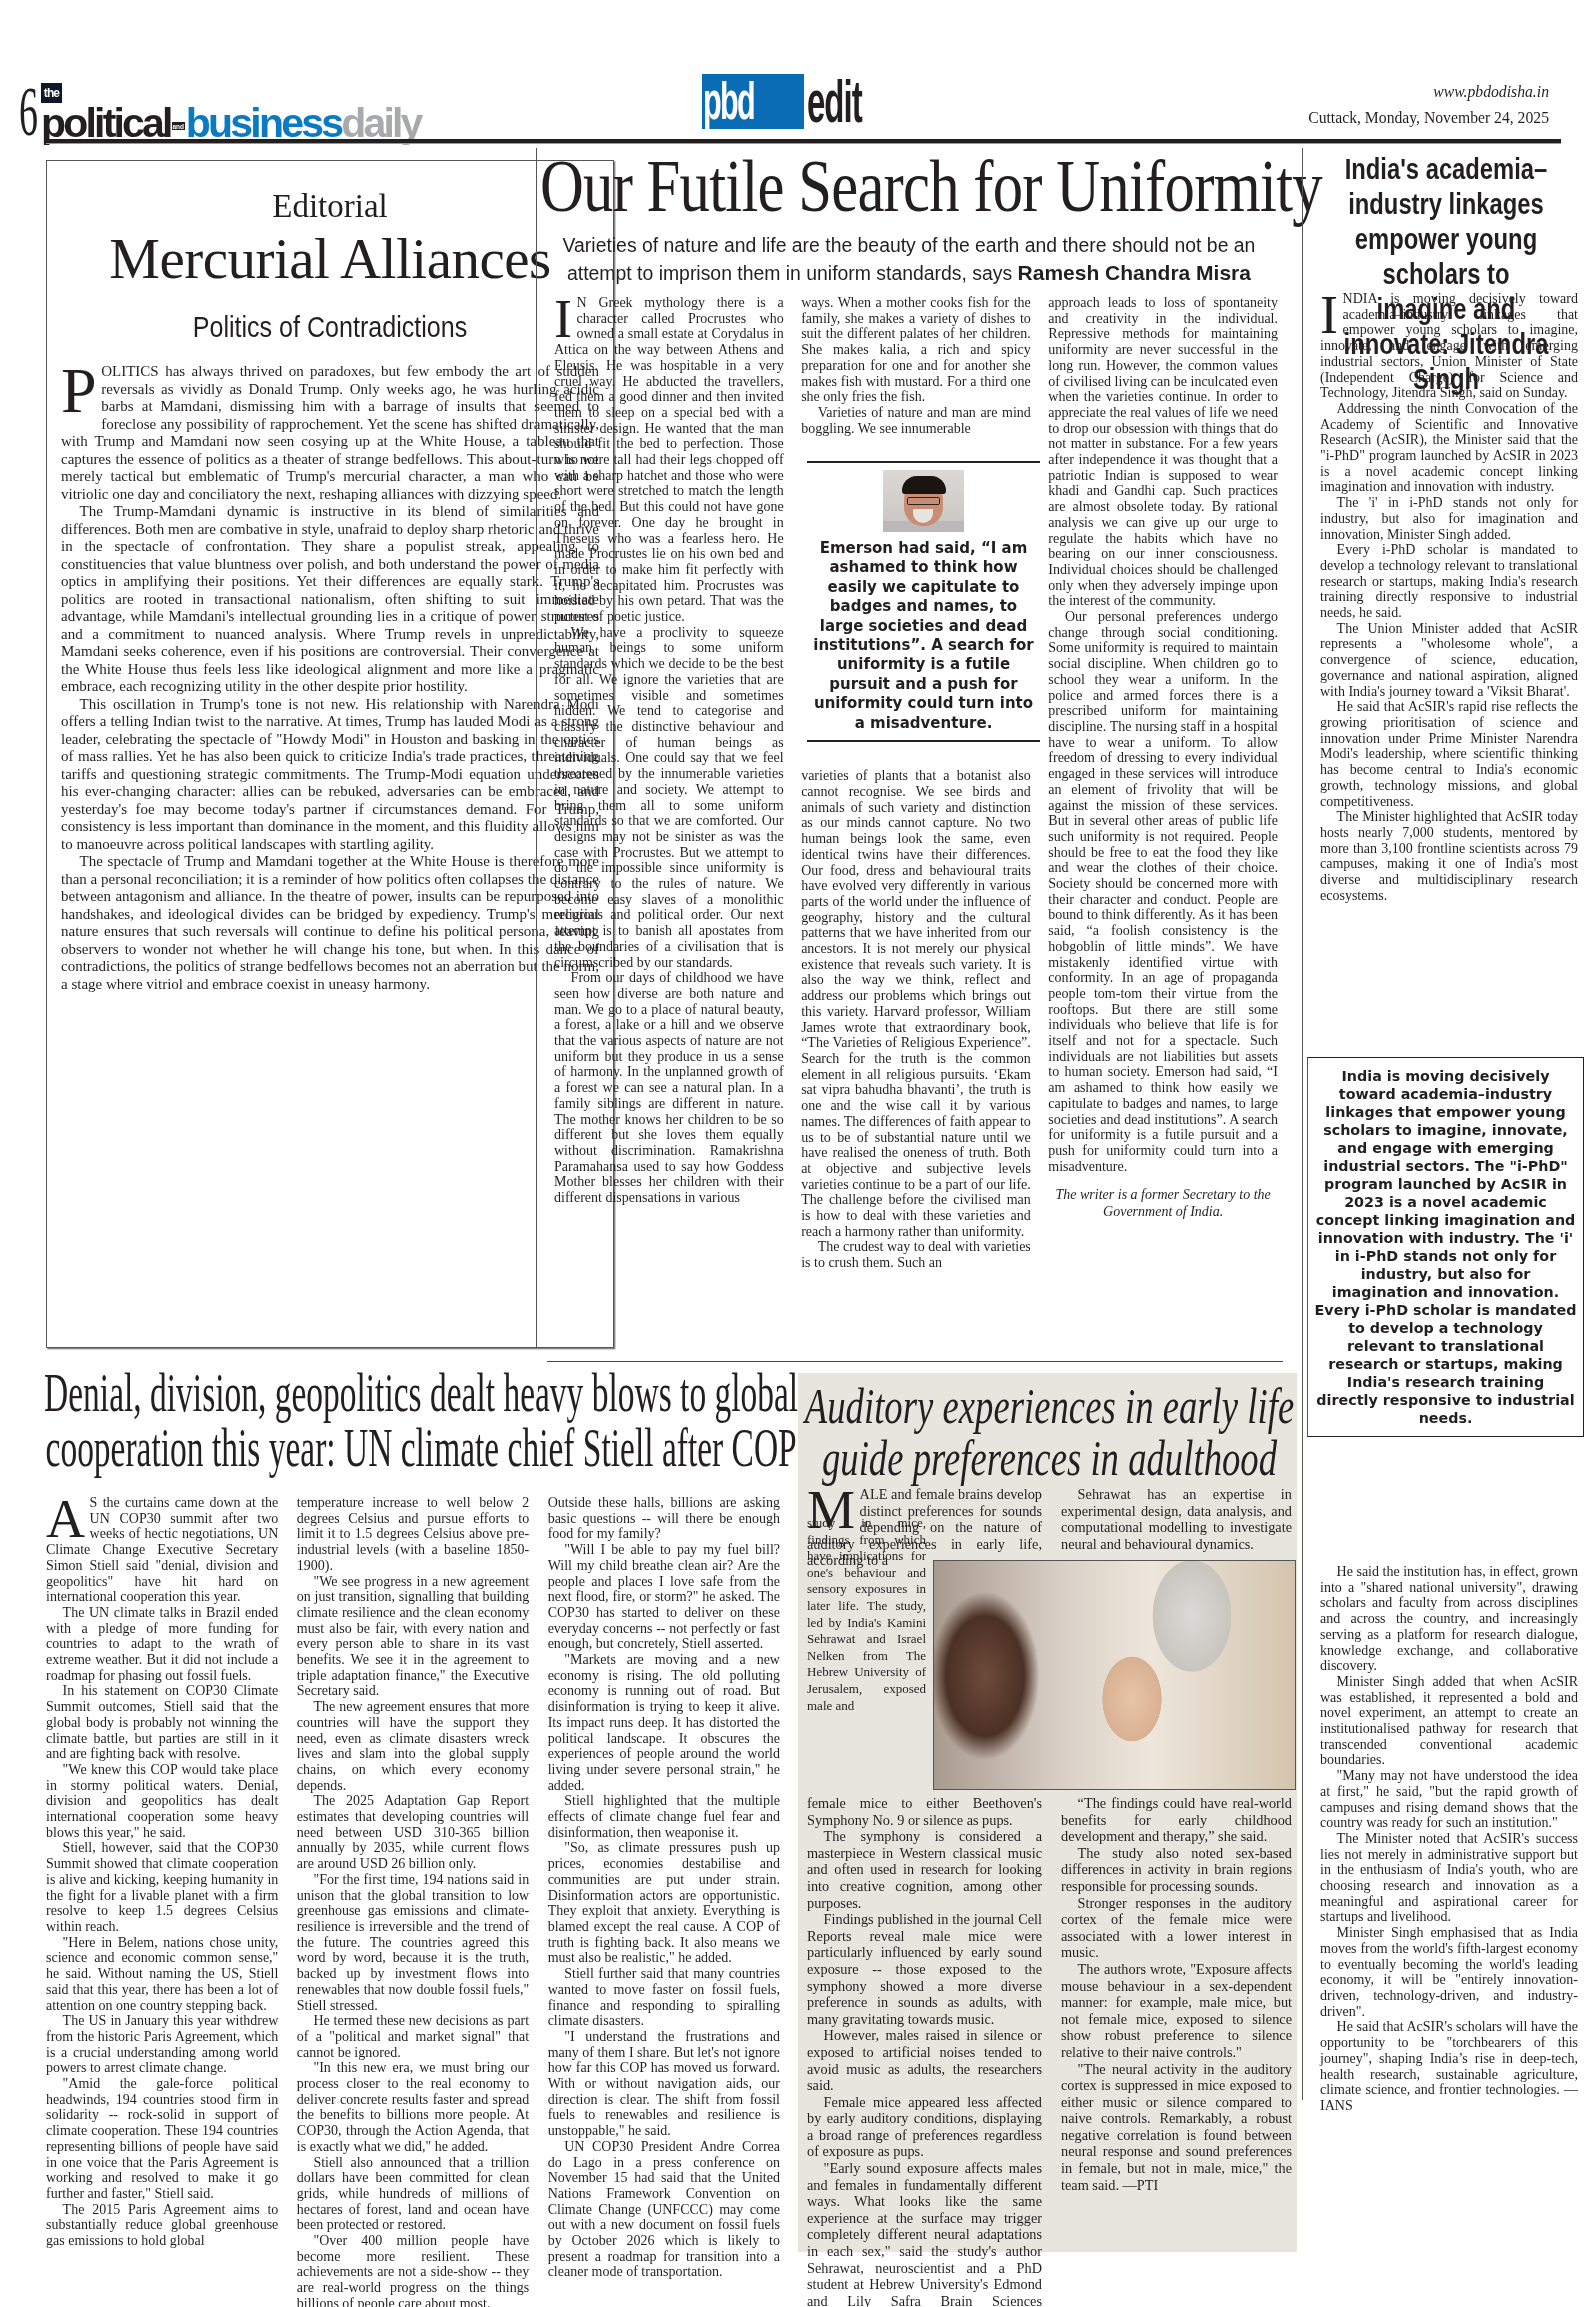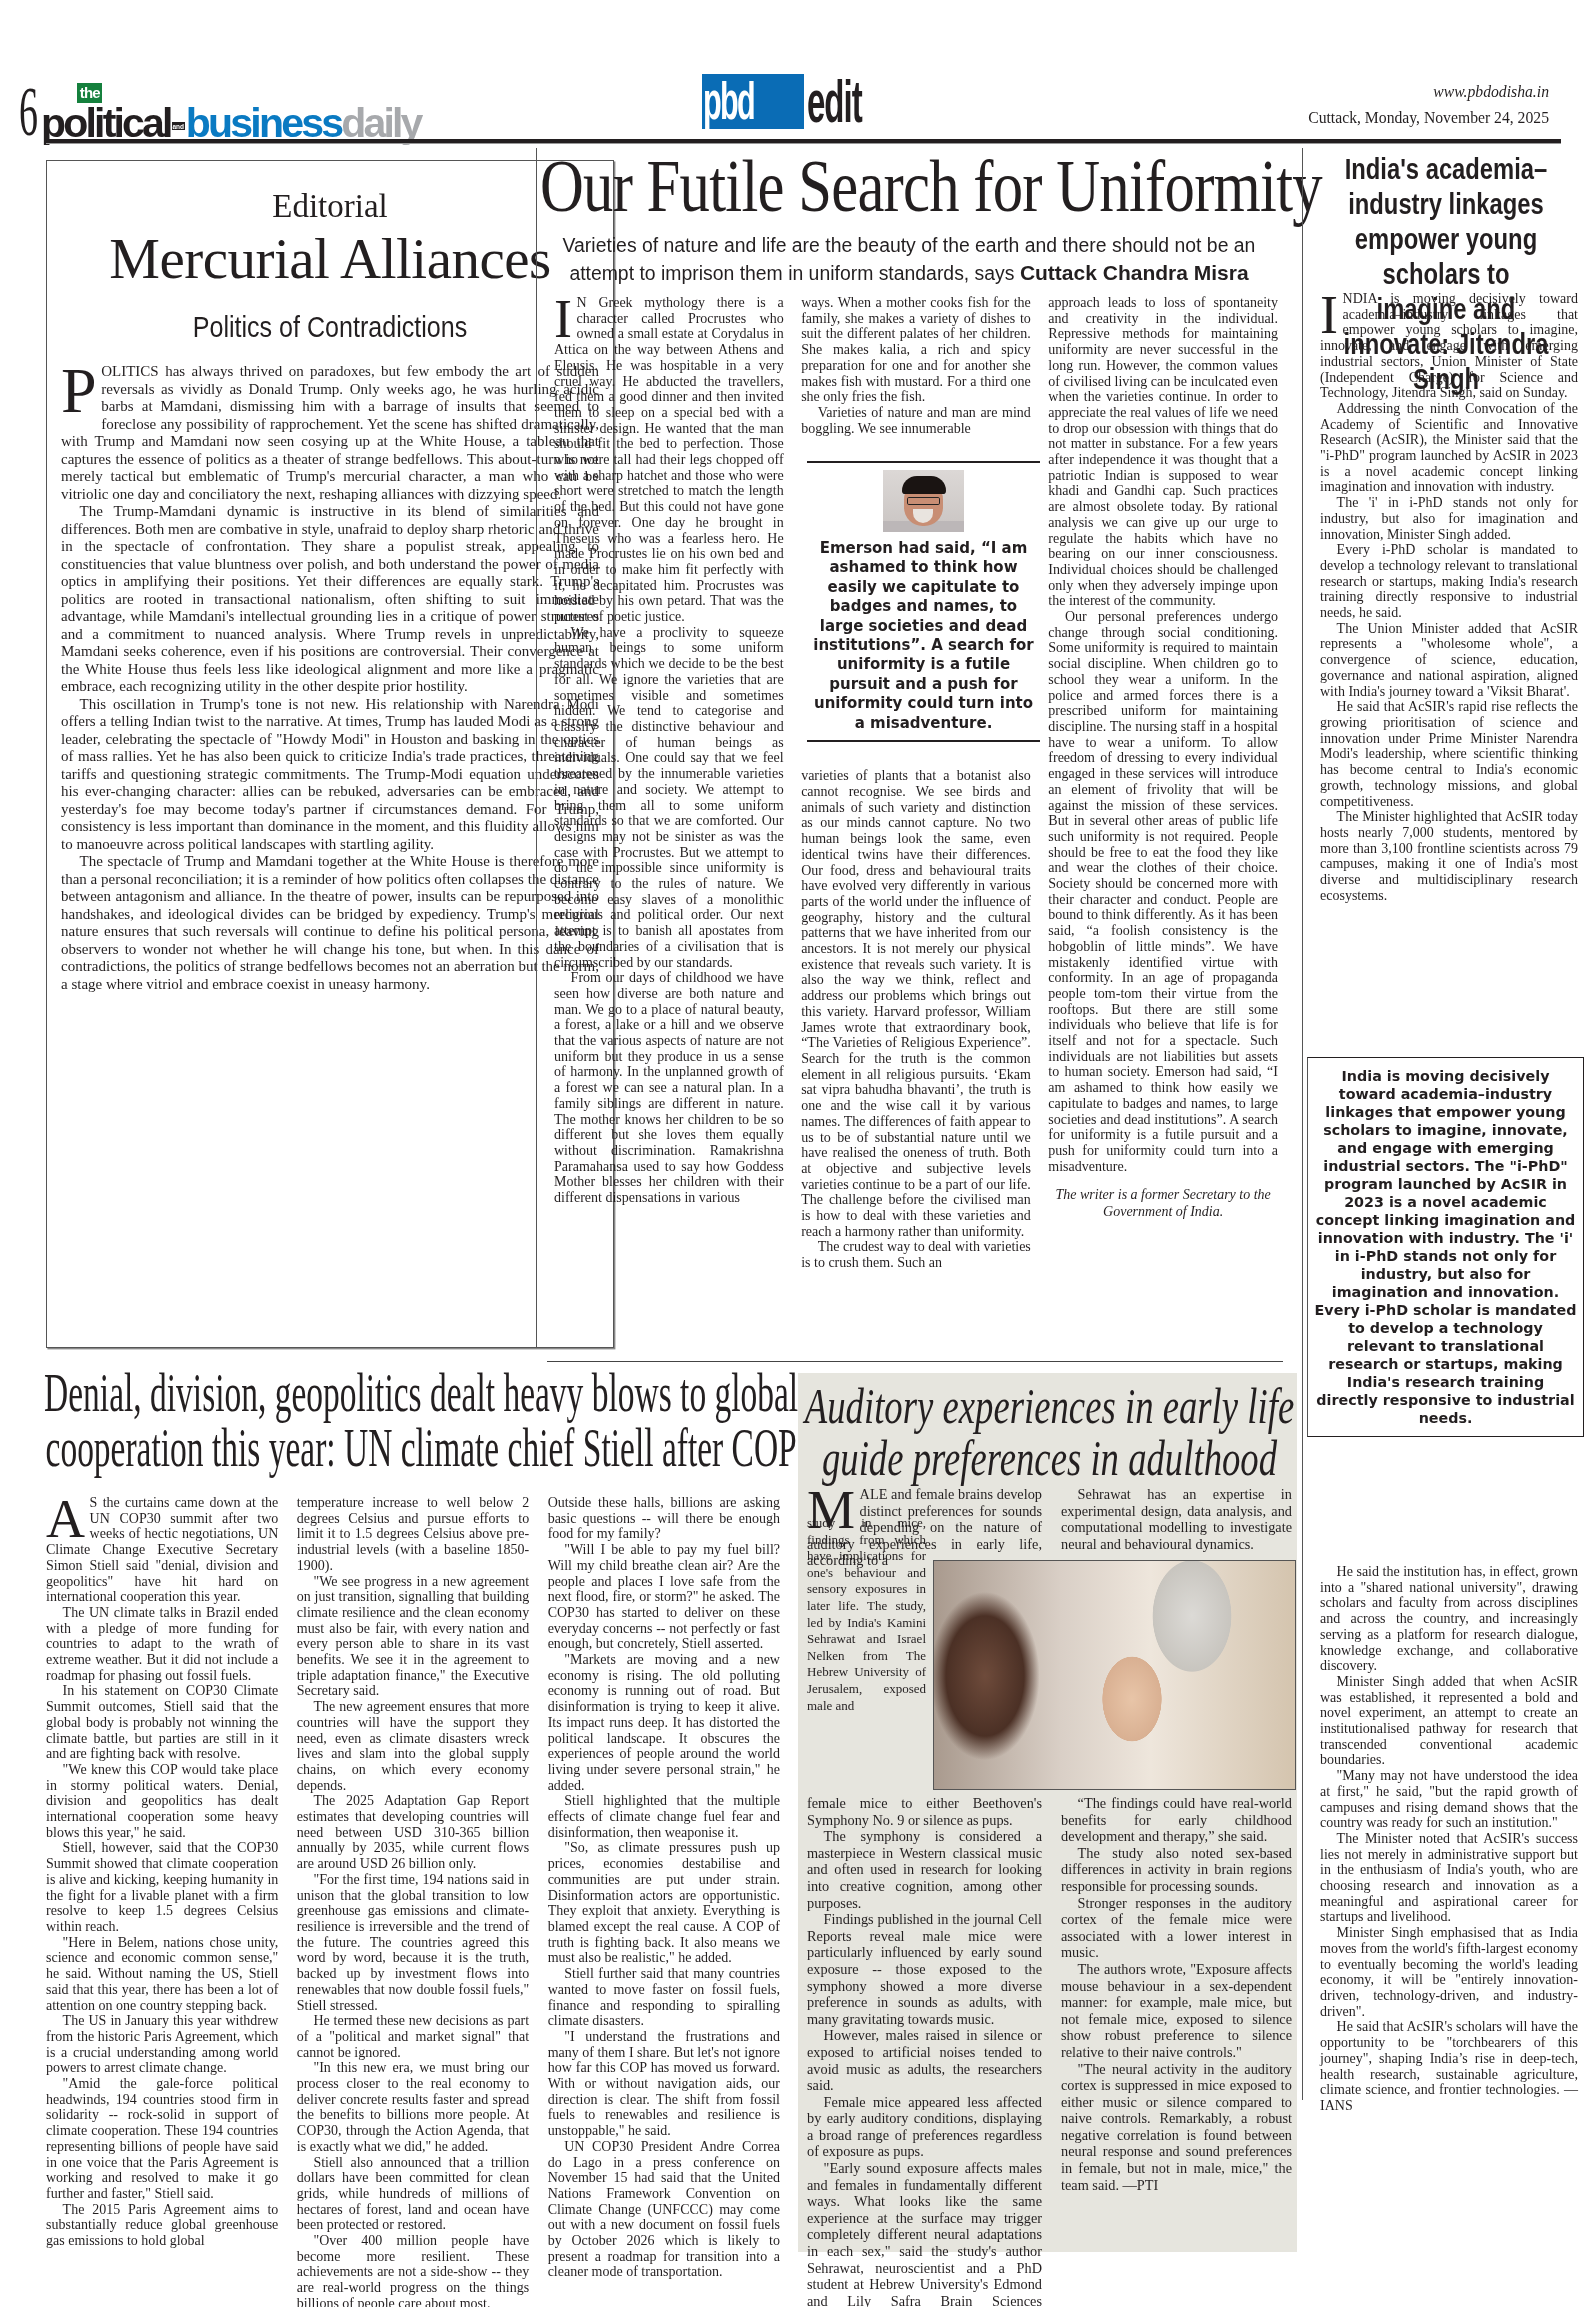--- a/index.html
+++ b/index.html
@@ -2,21 +2,21 @@
 <html style="font-size:7.4px"><head>
 <meta charset="utf-8">
 <style>
   html, body { margin:0; padding:0; background:#ffffff; }
   body { width:1589px; height:2452px; position:relative; overflow:hidden; color:#231f20; font-family:"DejaVu Serif", serif; }
   .abs { position:absolute; }
 
   
   .pageno { left:18.5px; top:78px; font-family:"Liberation Serif", serif; font-size:69px; line-height:1; transform:scaleX(0.55); transform-origin:left top; }
   .brand { left:41px; top:83px; }
-  .the-box { background:#15803d; color:#fff; font-family:"Liberation Sans", sans-serif; font-weight:bold; font-size:15px; padding:0 2.8px; display:inline-block; line-height:20px; letter-spacing:-0.9px;margin-left:36px; }
+  .the-box { background:#0f172a; color:#fff; font-family:"Liberation Sans", sans-serif; font-weight:bold; font-size:12px; padding:0 2.8px; display:inline-block; line-height:20px; letter-spacing:-0.9px; }
   .brand-line { font-family:"Liberation Sans", sans-serif; font-weight:bold; font-size:41px; line-height:37px; letter-spacing:-2.8px; white-space:nowrap; margin-top:1.8px; }
   .brand-line .p { color:#231f20; }
   .brand-line .and { background:#231f20; color:#fff; font-size:6.5px; letter-spacing:0; padding:0.9px 0.9px; vertical-align:middle; margin:0 0.9px; }
   .brand-line .b { color:#0a7ac2; }
   .brand-line .d { color:#a7a9ac; }
   .pbd-logo { left:702px; top:74px; display:flex; align-items:flex-end; }
   .pbd-box { background:#0a6cb5; color:#fff; font-family:"Liberation Sans", sans-serif; font-weight:bold; font-size:51px; line-height:55px; padding:0 1.8px; letter-spacing:-2.8px; transform:scaleX(0.6); transform-origin:left; display:inline-block; width:166px; }
   .edit-word { font-family:"Liberation Sans", sans-serif; font-weight:bold; font-size:60px; line-height:55px; transform:scaleX(0.55); transform-origin:left; margin-left:-65px; letter-spacing:-1.8px; }
   .site-url { right:40px; top:83px; font-style:italic; font-family:"Liberation Serif", serif; font-size:15.7px; text-align:right; }
   .dateline { right:40px; top:109px; font-family:"Liberation Serif", serif; font-size:15.7px; text-align:right; }
@@ -116,21 +116,21 @@
     <p>The Trump-Mamdani dynamic is instructive in its blend of similarities and differences. Both men are combative in style, unafraid to deploy sharp rhetoric and thrive in the spectacle of confrontation. They share a populist streak, appealing to constituencies that value bluntness over polish, and both understand the power of media optics in amplifying their positions. Yet their differences are equally stark. Trump's politics are rooted in transactional nationalism, often shifting to suit immediate advantage, while Mamdani's intellectual grounding lies in a critique of power structures and a commitment to nuanced analysis. Where Trump revels in unpredictability, Mamdani seeks coherence, even if his positions are controversial. Their convergence at the White House thus feels less like ideological alignment and more like a pragmatic embrace, each recognizing utility in the other despite prior hostility.</p>
     <p>This oscillation in Trump's tone is not new. His relationship with Narendra Modi offers a telling Indian twist to the narrative. At times, Trump has lauded Modi as a strong leader, celebrating the spectacle of "Howdy Modi" in Houston and basking in the optics of mass rallies. Yet he has also been quick to criticize India's trade practices, threatening tariffs and questioning strategic commitments. The Trump-Modi equation underscores his ever-changing character: allies can be rebuked, adversaries can be embraced, and yesterday's foe may become today's partner if circumstances demand. For Trump, consistency is less important than dominance in the moment, and this fluidity allows him to manoeuvre across political landscapes with startling agility.</p>
     <p>The spectacle of Trump and Mamdani together at the White House is therefore more than a personal reconciliation; it is a reminder of how politics often collapses the distance between antagonism and alliance. In the theatre of power, insults can be repurposed into handshakes, and ideological divides can be bridged by expediency. Trump's mercurial nature ensures that such reversals will continue to define his political persona, leaving observers to wonder not whether he will change his tone, but when. In this dance of contradictions, the politics of strange bedfellows becomes not an aberration but the norm, a stage where vitriol and embrace coexist in uneasy harmony.</p>
   </div>
 </div>
 
 <div class="abs vdiv1"></div>
 <div class="abs op-title">Our Futile Search for Uniformity</div>
 <div class="abs op-deck">
   <span>Varieties of nature and life are the beauty of the earth and there should not be an attempt to imprison them in uniform standards, says</span>
-  <b>Cuttack Chandra Misra</b>
+  <b>Ramesh Chandra Misra</b>
 </div>
 <div class="abs op-cols">
   <div class="body-text op-col">
     <p class="first"><span class="dropcap" style="font-size:54px;line-height:45px;">I</span><span>N Greek mythology there is a character called Procrustes who owned a small estate at Corydalus in Attica on the way between Athens and Eleusis. He was hospitable in a very cruel way. He abducted the travellers, fed them a good dinner and then invited them to sleep on a special bed with a sinister design. He wanted that the man should fit the bed to perfection. Those who were tall had their legs chopped off with a sharp hatchet and those who were short were stretched to match the length of the bed. But this could not have gone on forever. One day he brought in Theseus who was a fearless hero. He made Procrustes lie on his own bed and in order to make him fit perfectly with it, he decapitated him. Procrustes was hoisted by his own petard. That was the purest of poetic justice.</span></p>
     <p>We have a proclivity to squeeze human beings to some uniform standards which we decide to be the best for all. We ignore the varieties that are sometimes visible and sometimes hidden. We tend to categorise and classify the distinctive behaviour and character of human beings as individuals. One could say that we feel threatened by the innumerable varieties in nature and society. We attempt to bring them all to some uniform standards so that we are comforted. Our designs may not be sinister as was the case with Procrustes. But we attempt to do the impossible since uniformity is contrary to the rules of nature. We become easy slaves of a monolithic religious and political order. Our next attempt is to banish all apostates from the boundaries of a civilisation that is circumscribed by our standards.</p>
     <p>From our days of childhood we have seen how diverse are both nature and man. We go to a place of natural beauty, a forest, a lake or a hill and we observe that the various aspects of nature are not uniform but they produce in us a sense of harmony. In the unplanned growth of a forest we can see a natural plan. In a family siblings are different in nature. The mother knows her children to be so different but she loves them equally without discrimination. Ramakrishna Paramahansa used to say how Goddess Mother blesses her children with their different dispensations in various</p>
   </div>
   <div class="body-text op-col">
     <p class="first">ways. When a mother cooks fish for the family, she makes a variety of dishes to suit the different palates of her children. She makes kalia, a rich and spicy preparation for one and for another she makes fish with mustard. For a third one she only fries the fish.</p>
     <p>Varieties of nature and man are mind boggling. We see innumerable</p>

